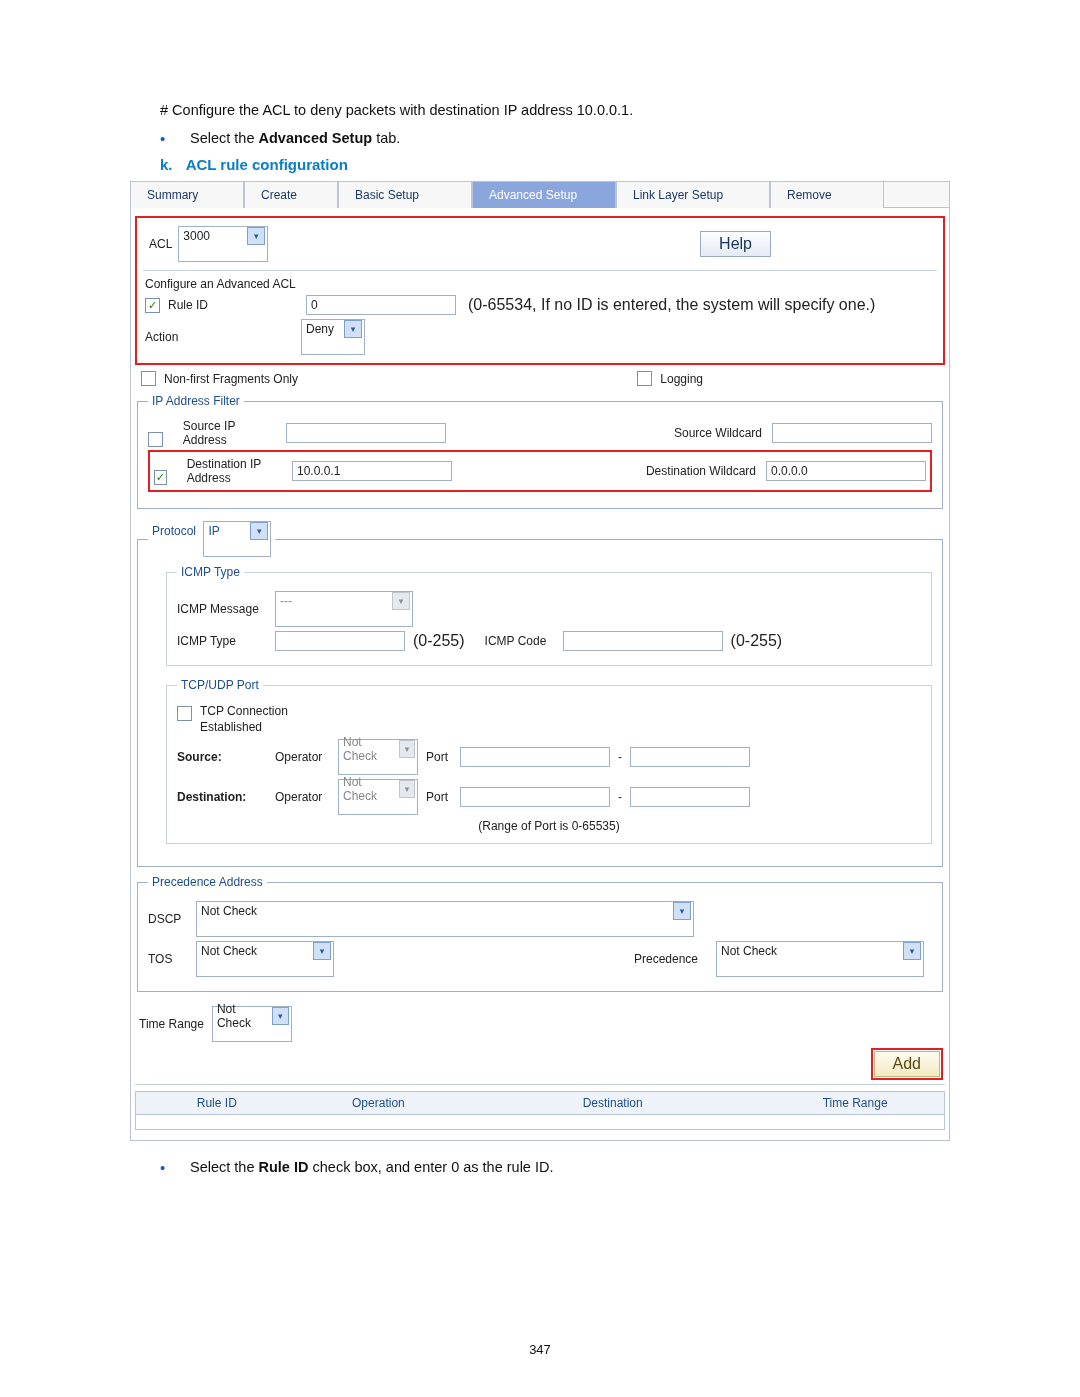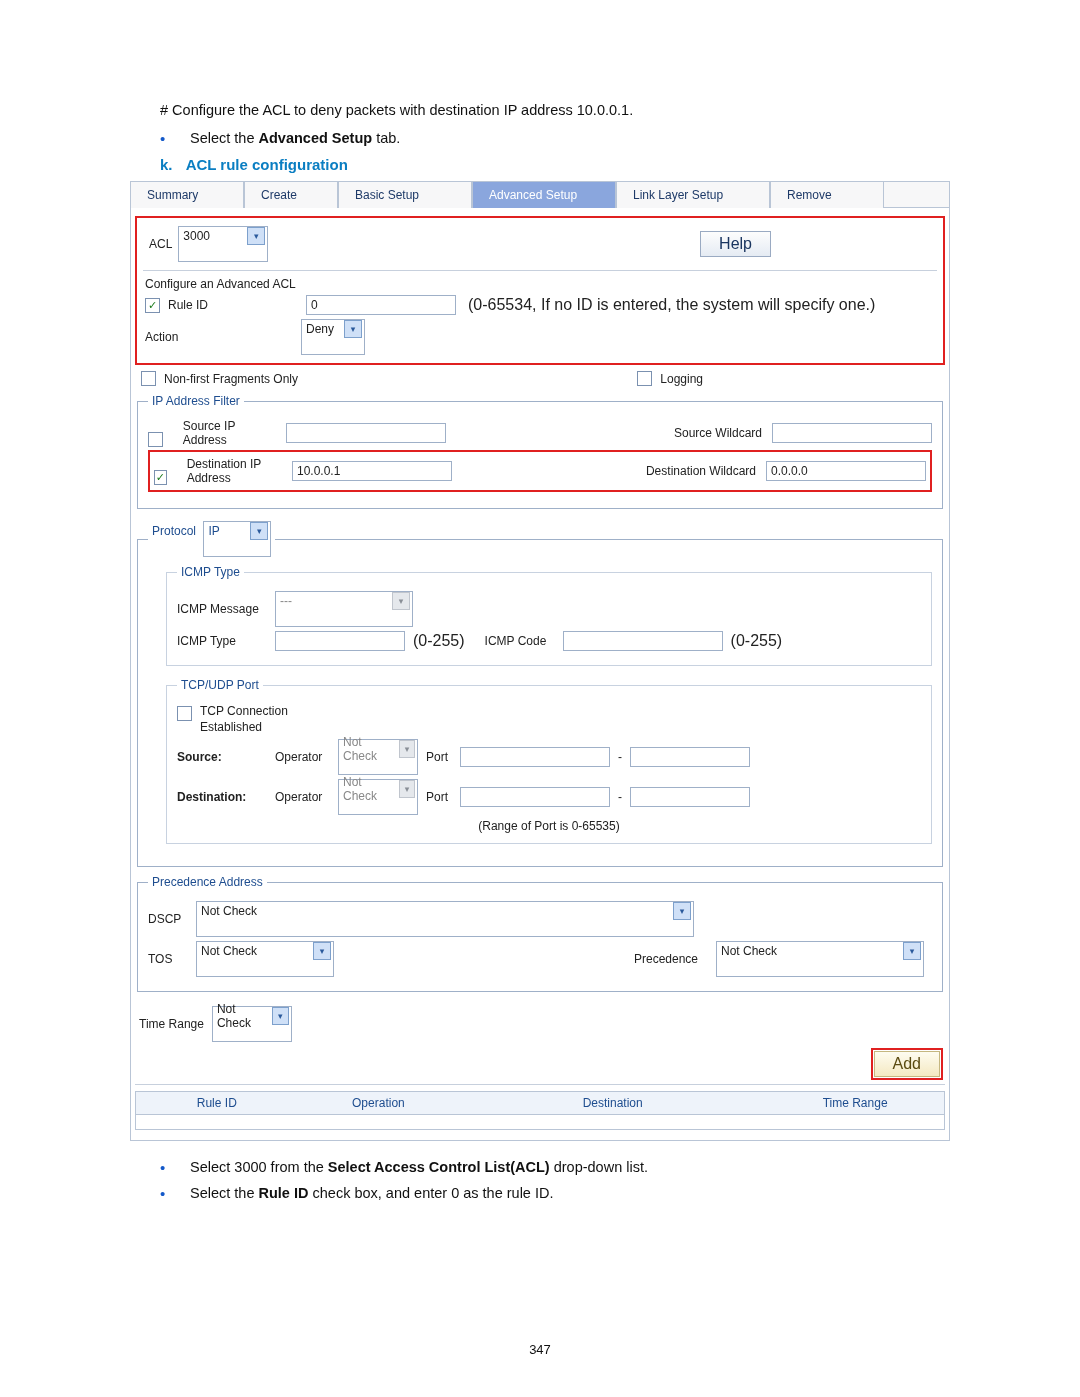--- a/index.html
+++ b/index.html
@@ -444,21 +444,18 @@
           </tr>
         </tbody>
           </table>
         <div style="height:14px"></div>
       </div>
     </div>
   </div>
 
   <ul class="intro" style="margin-top:18px">
     <li>
-      <span>Select 3000 from the </span><span class="bold">Select Access Control List(ACL)</span><span> drop-down list.</span>
-    </li>
-    <li>
       <span>Select the </span><span class="bold">Rule ID</span><span> check box, and enter 0 as the rule ID.</span>
     </li>
   </ul>
 
   <div class="page-number">347</div>
 </div>
 
 </body></html>

